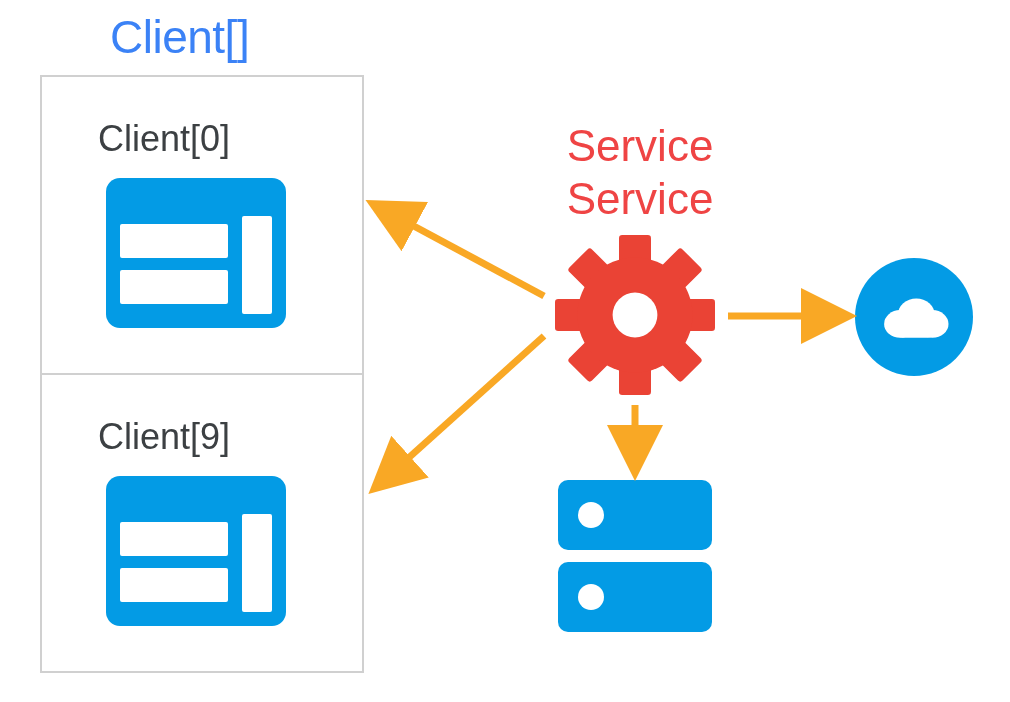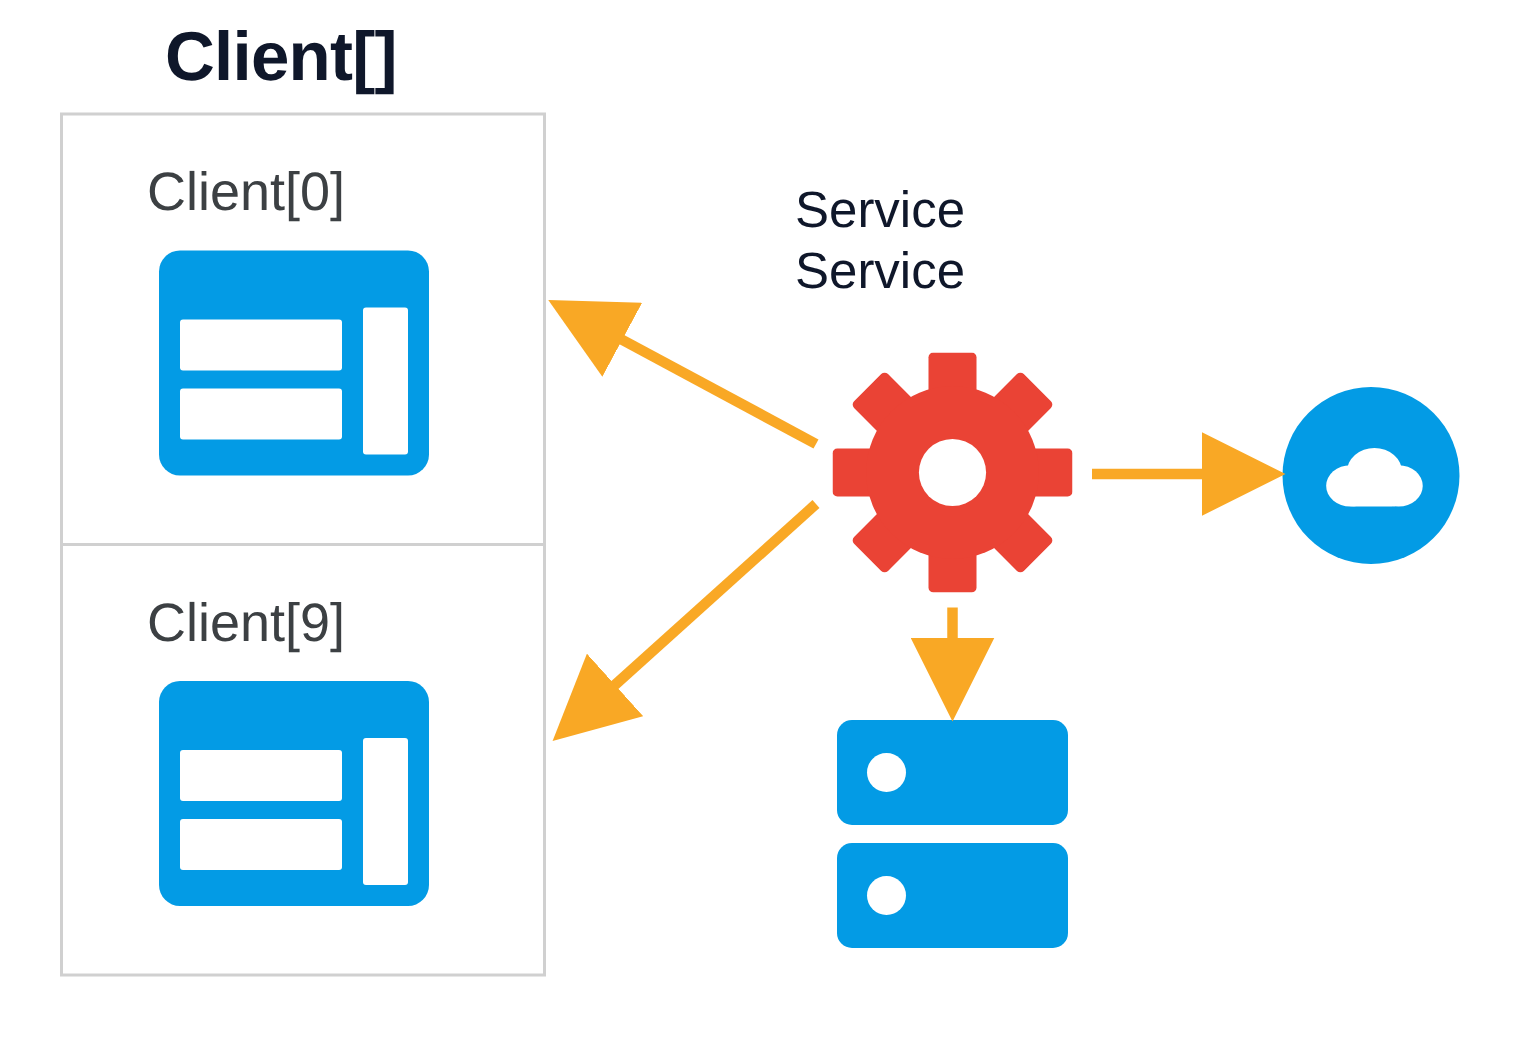--- a/index.html
+++ b/index.html
@@ -14,35 +14,36 @@
   .stage {
     position: relative;
     width: 1010px;
     height: 702px;
   }
   .title {
     position: absolute;
     left: 110px;
     top: 10px;
     font-size: 46px;
-    font-weight: 700;
-    color: #0f172a;
+    font-weight: 400;
+    color: #3b82f6;
     letter-spacing: -0.5px;
   }
   .clients-box {
     position: absolute;
     left: 40px;
     top: 75px;
     width: 320px;
     border: 2px solid #d0d0d0;
   }
   .client-cell {
     height: 285px;
     border-bottom: 2px solid #d0d0d0;
     position: relative;
+    margin-top: 11px;
   }
   .client-cell:last-child { border-bottom: none; }
   .client-label {
     position: absolute;
     left: 56px;
     top: 30px;
     font-size: 36px;
     font-weight: 400;
     color: #3c4043;
   }
@@ -85,24 +86,24 @@
     width: 108px; height: 34px;
     background: #fff;
     border-radius: 2px;
   }
 
   .sw-label {
     position: absolute;
     left: 530px;
     top: 120px;
     width: 220px;
-    text-align: left;
-    font-size: 34px;
+    text-align: center;
+    font-size: 44px;
     line-height: 1.2;
-    color: #0f172a;
+    color: #ef4444;
   }
 
   .gear {
     position: absolute;
     left: 555px;
     top: 235px;
     width: 160px;
     height: 160px;
   }
 

